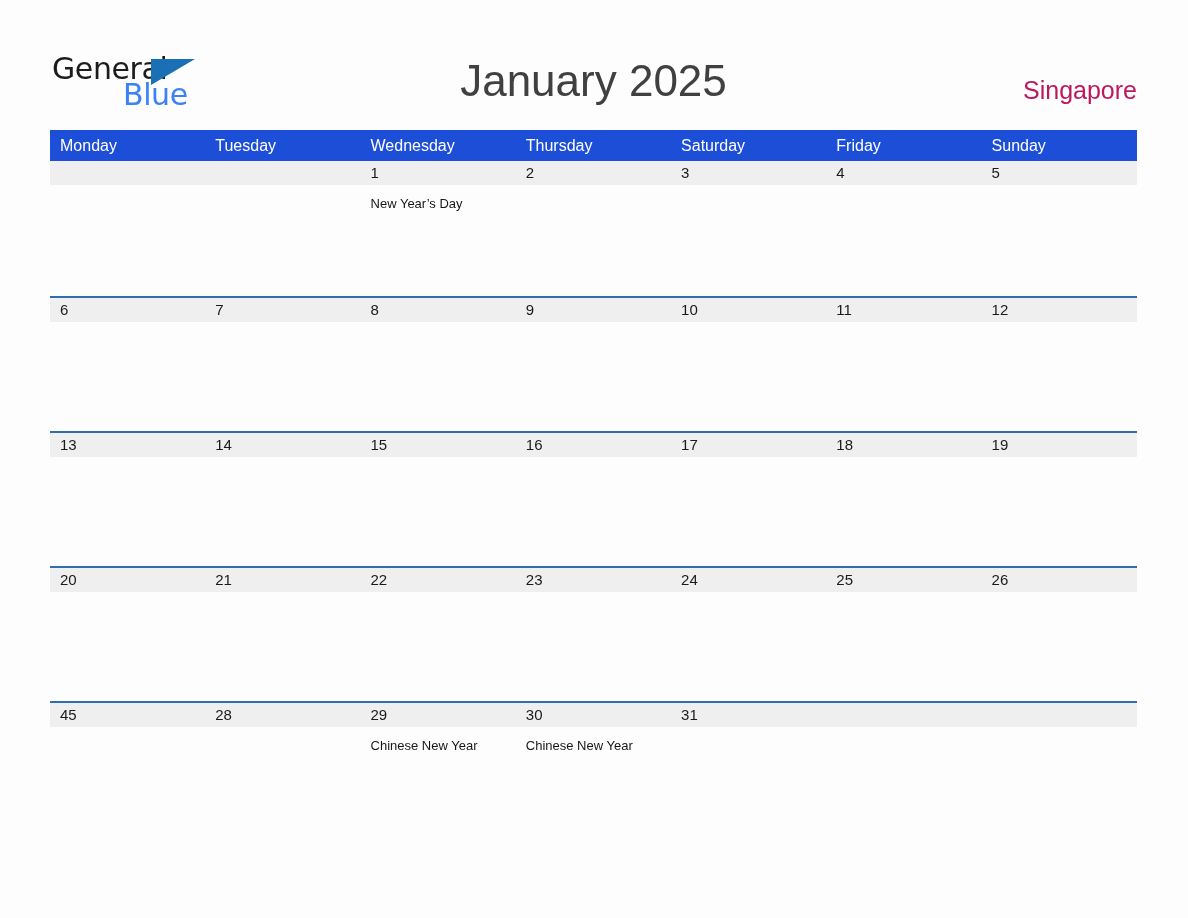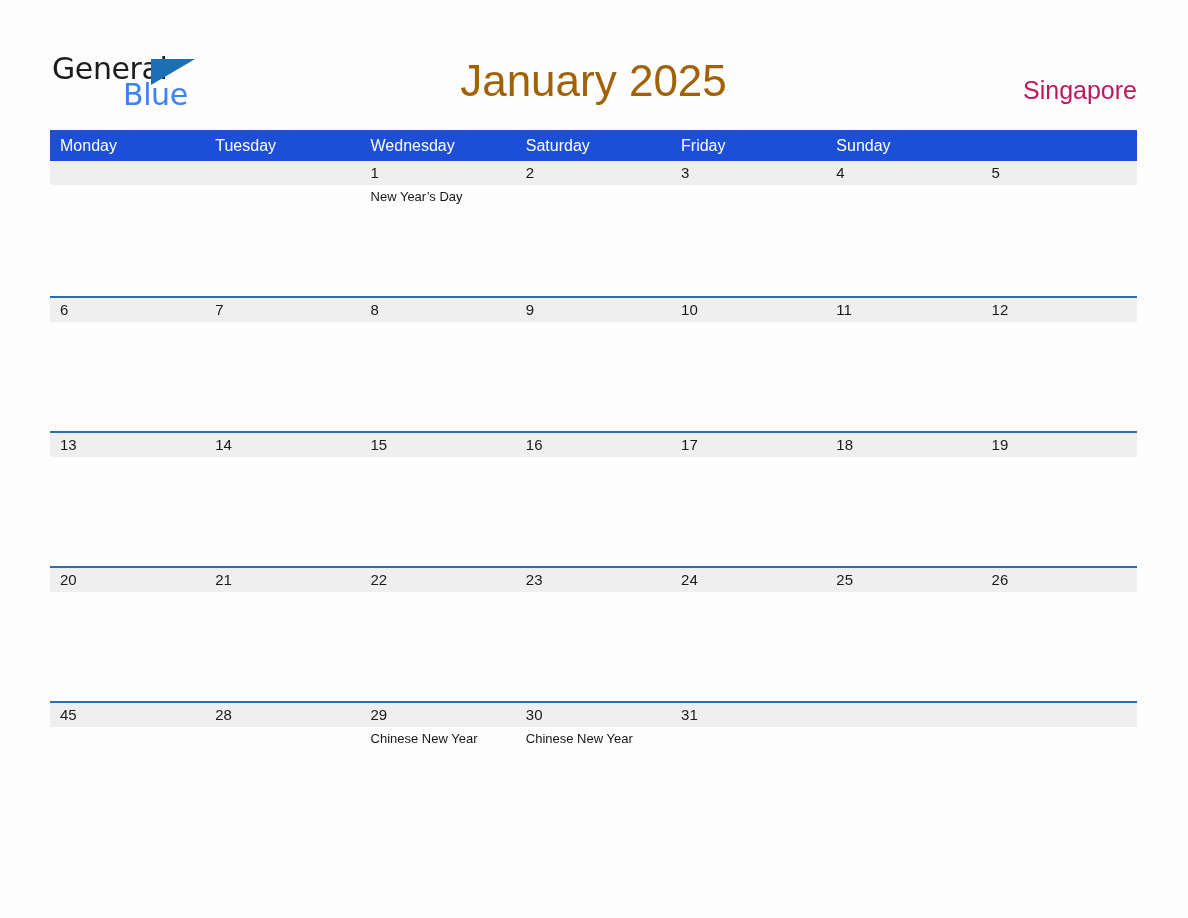--- a/index.html
+++ b/index.html
@@ -71,21 +71,21 @@
   }
 
   .title {
     position: absolute;
     left: 0;
     right: 0;
     top: 12px;
     text-align: center;
     font-size: 44px;
     font-weight: 400;
-    color: #a16207;
+    color: #404040;
     font-family: "Liberation Sans", sans-serif;
     letter-spacing: 0px;
   }
 
   .region {
     position: absolute;
     right: 0;
     top: 32px;
     font-size: 25px;
     font-weight: 400;
@@ -161,21 +161,21 @@
     padding-left: 10px;
   }
   .daynum {
     height: 24px;
     line-height: 23px;
     font-size: 15px;
     color: #1a1a1a;
     font-family: "Liberation Sans", sans-serif;
   }
   .events {
-    padding-top: 3px;
+    padding-top: 10px;
   }
   .event {
     font-size: 13px;
     line-height: 17px;
     color: #171717;
     font-family: "Liberation Sans", sans-serif;
     white-space: nowrap;
   }
 </style>
 </head>
@@ -194,20 +194,21 @@
     <div class="title">January 2025</div>
 
     <div class="region">Singapore</div>
   </div>
 
   <div class="calendar">
     <div class="weekdays" id="weekday-row">
         <div class="weekday">Monday</div>
         <div class="weekday">Tuesday</div>
         <div class="weekday">Wednesday</div>
+        <div class="weekday">Thursday</div>
         <div class="weekday">Saturday</div>
         <div class="weekday">Friday</div>
         <div class="weekday">Sunday</div>
       </div>
     <div id="weeks-container">
         <div class="week">
           <div class="week-inner">
             <div class="date-band"></div>
             <div class="cells">
               <div class="cell">

